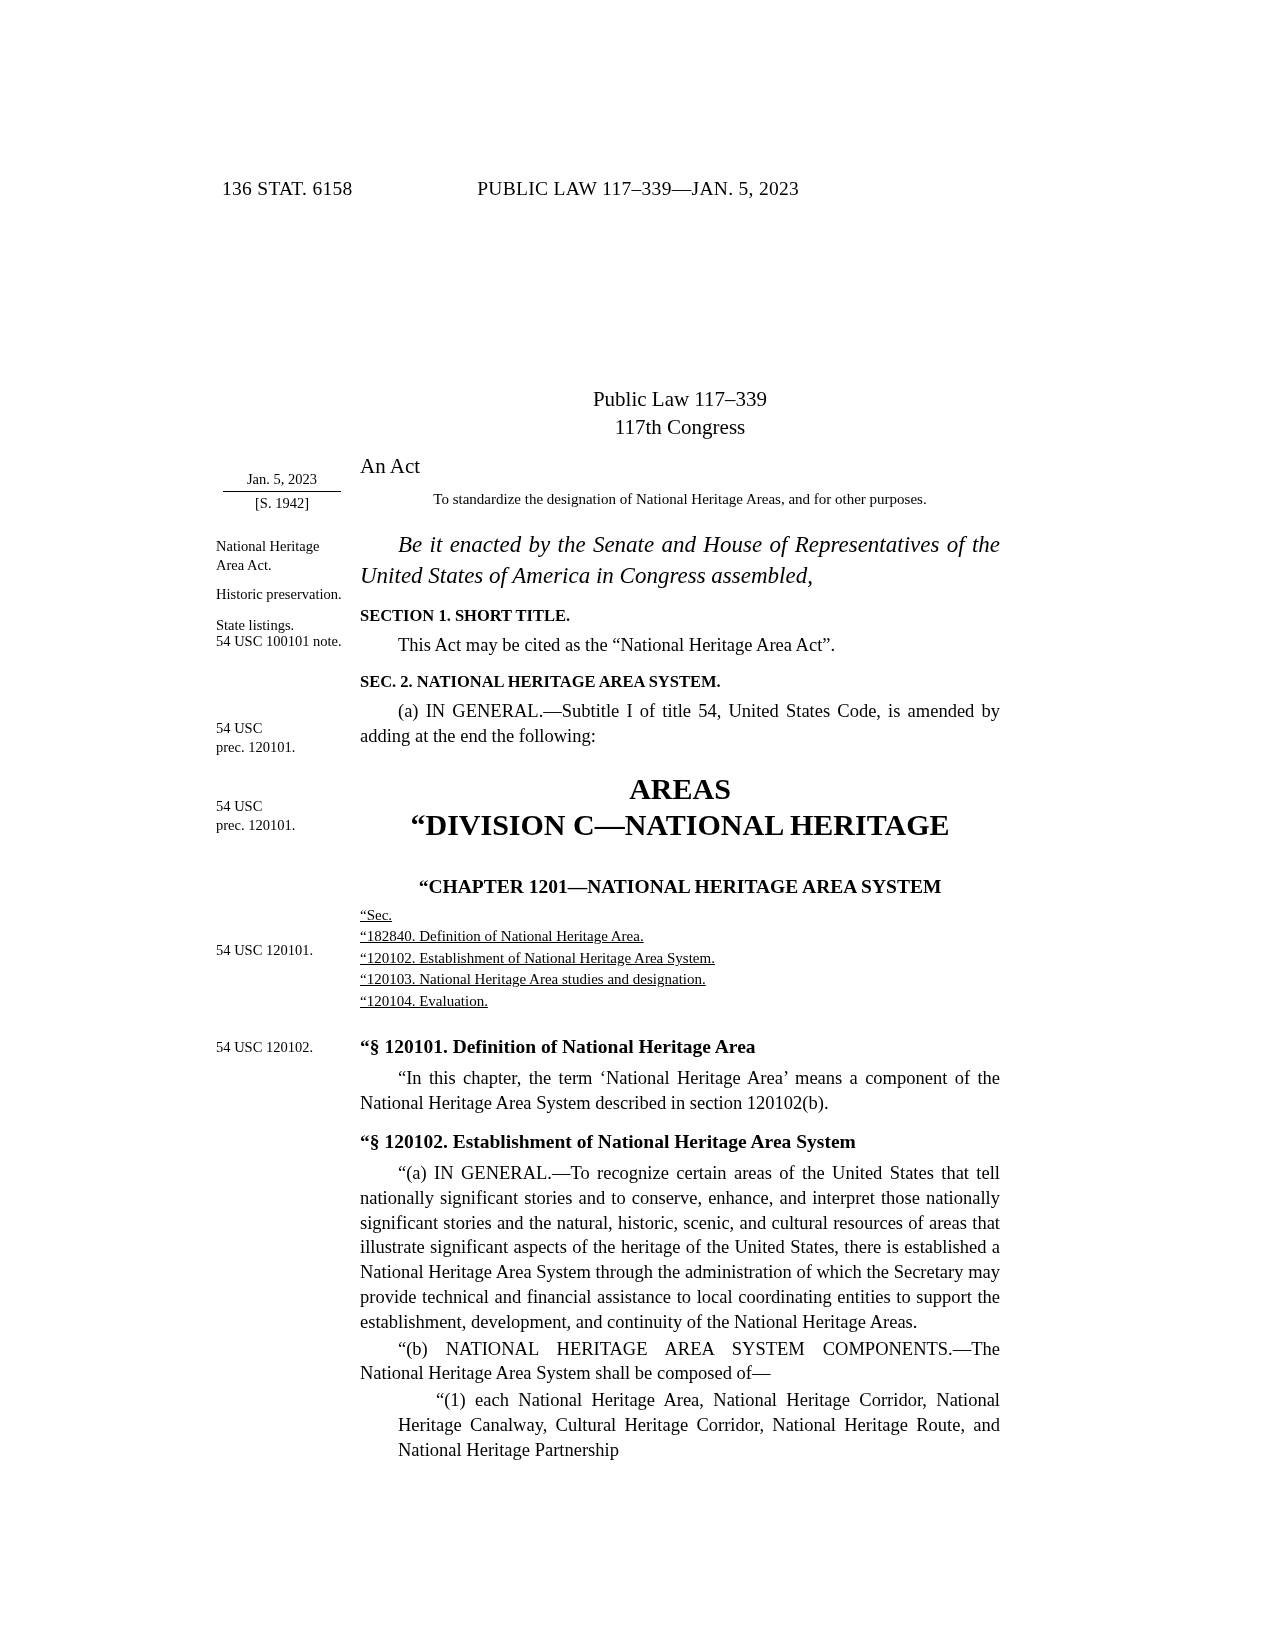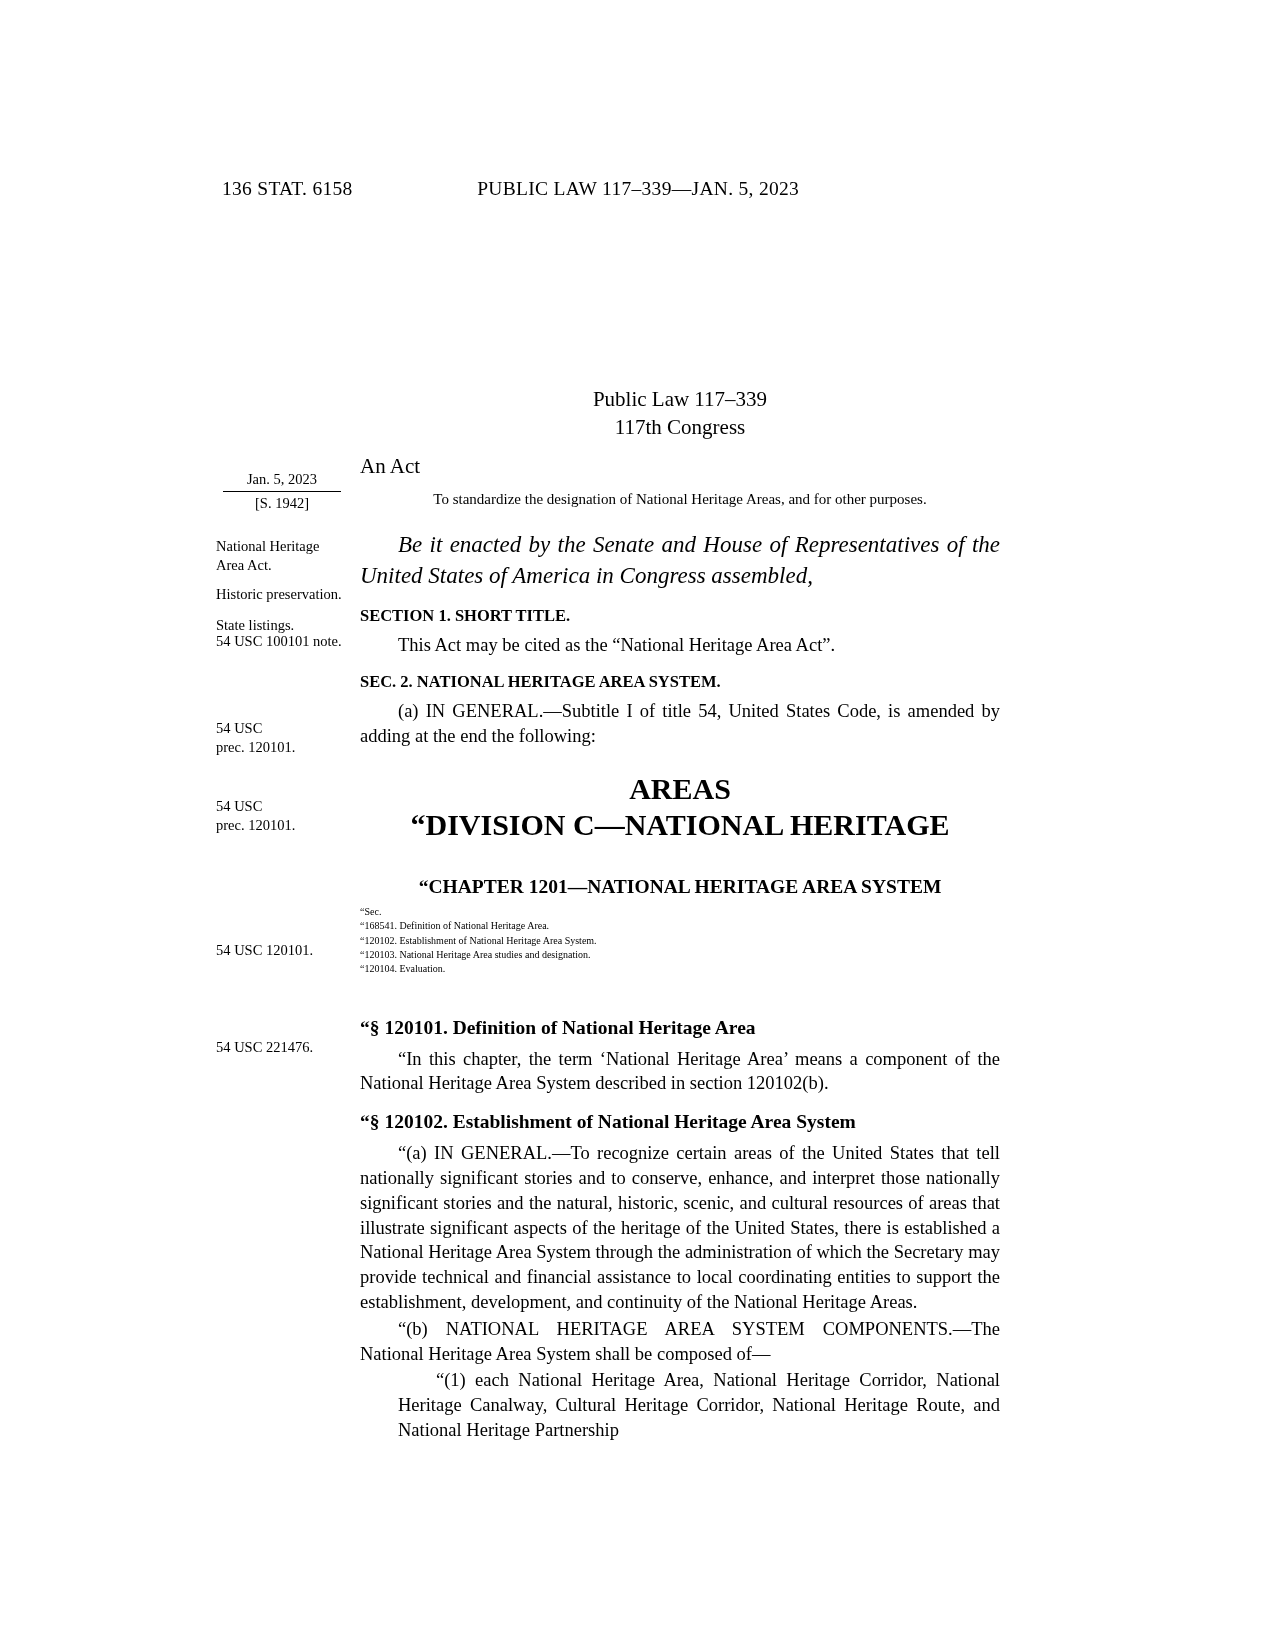--- a/index.html
+++ b/index.html
@@ -96,24 +96,25 @@
     margin-bottom: 30px;
   }
   .chaphead {
     text-align: center;
     font-weight: bold;
     font-size: 19.5px;
     margin-top: 6px;
     margin-bottom: 5px;
   }
   .toc {
-    font-size: 10px;
+    font-size: 15px;
     line-height: 1.43;
     text-align: left;
-    margin-bottom: 38px;
+    margin-bottom: 22px;
+    text-decoration: underline;
   }
   .seclabel {
     font-weight: bold;
     font-size: 19.5px;
     margin-bottom: 6px;
     text-align: left;
   }
 
   
   .sidenote {
@@ -156,21 +157,21 @@
     <div>54 USC</div>
     <div>prec. 120101.</div>
   </div>
 
   <div class="sidenote" style="top:797px;">
     <div>54 USC</div>
     <div>prec. 120101.</div>
   </div>
 
   <div class="sidenote" style="top:941px;">54 USC 120101.</div>
-  <div class="sidenote" style="top:1038px;">54 USC 221476.</div>
+  <div class="sidenote" style="top:1038px;">54 USC 120102.</div>
 
   <div class="maincol">
 
     <div class="pl-line">Public Law 117–339</div>
     <div class="pl-line">117th Congress</div>
 
     <div class="anact">An Act</div>
 
     <div class="longtitle">To standardize the designation of National Heritage Areas, and for other purposes.</div>
 
@@ -184,21 +185,21 @@
 
     <div class="divhead">
       <div>AREAS</div>
       <div>“DIVISION C—NATIONAL HERITAGE</div>
     </div>
 
     <div class="chaphead">“CHAPTER 1201—NATIONAL HERITAGE AREA SYSTEM</div>
 
     <div class="toc">
       <div>“Sec.</div>
-      <div>“168541. Definition of National Heritage Area.</div>
+      <div>“182840. Definition of National Heritage Area.</div>
       <div>“120102. Establishment of National Heritage Area System.</div>
       <div>“120103. National Heritage Area studies and designation.</div>
       <div>“120104. Evaluation.</div>
     </div>
 
     <div class="seclabel">“§ 120101. Definition of National Heritage Area</div>
     <div class="para">“In this chapter, the term ‘National Heritage Area’ means a component of the National Heritage Area System described in section 120102(b).</div>
 
     <div class="seclabel">“§ 120102. Establishment of National Heritage Area System</div>
     <div class="para-tight">“(a) IN GENERAL.—To recognize certain areas of the United States that tell nationally significant stories and to conserve, enhance, and interpret those nationally significant stories and the natural, historic, scenic, and cultural resources of areas that illustrate significant aspects of the heritage of the United States, there is established a National Heritage Area System through the administration of which the Secretary may provide technical and financial assistance to local coordinating entities to support the establishment, development, and continuity of the National Heritage Areas.</div>

